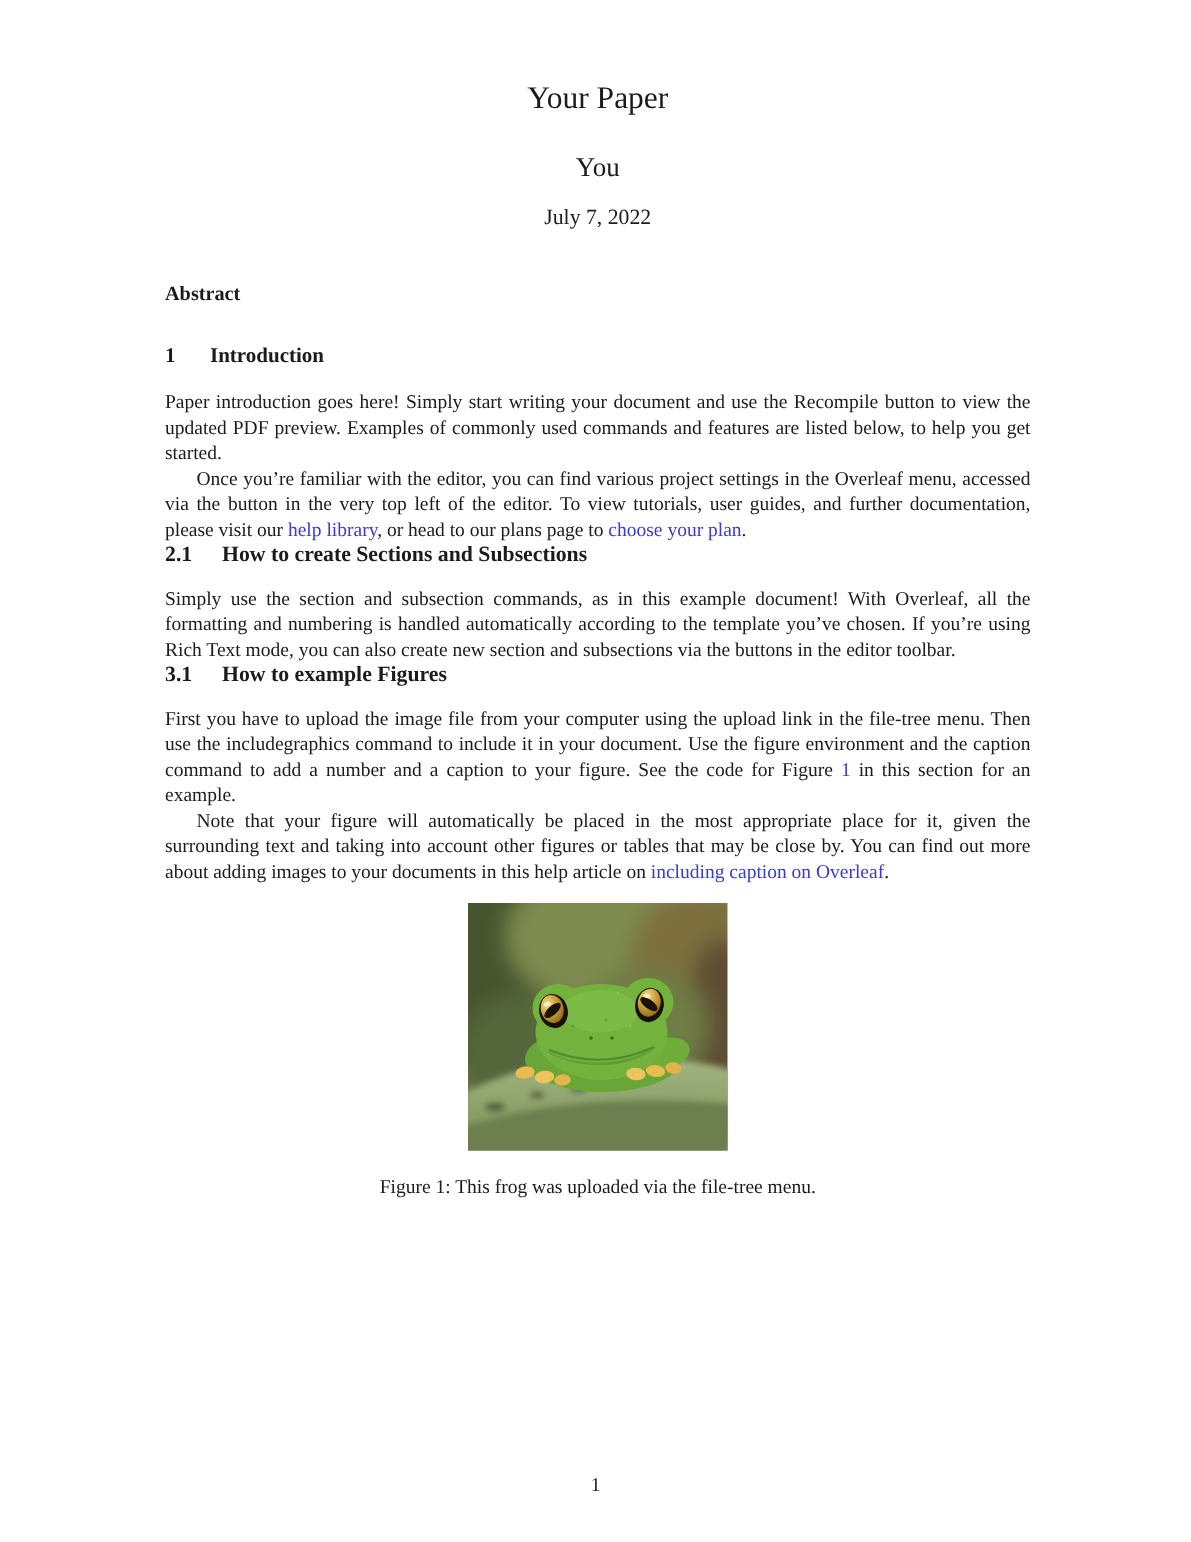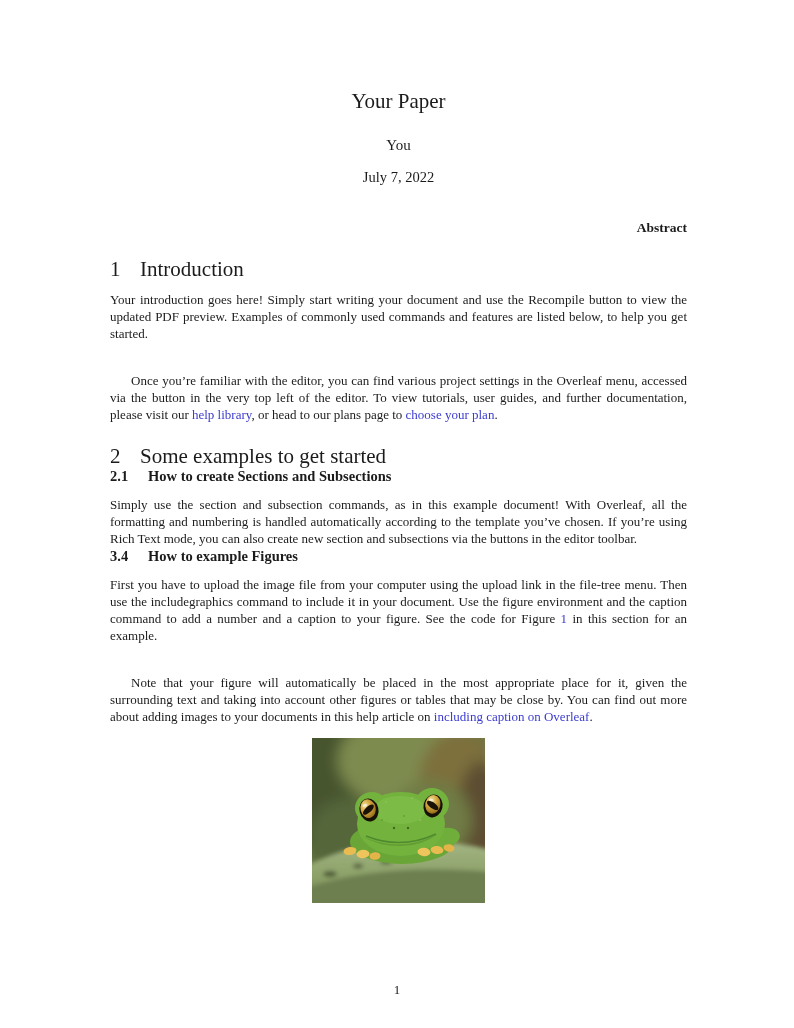--- a/index.html
+++ b/index.html
@@ -12,47 +12,47 @@
     background:#ffffff;
     font-family:"Liberation Serif","DejaVu Serif",serif;
     color:var(--text-color);
     overflow:hidden;
   }
   .content {
     position:absolute;
     left:110px; top:0;
     width:577px;
   }
-  .title-block { text-align:center; padding-top:54px;margin-top:36px; }
+  .title-block { text-align:center; padding-top:54px; }
   .doc-title { font-size:21px; font-weight:400; line-height:22px; }
-  .doc-author { font-size:15px; margin-top:25px; }
+  .doc-author { font-size:18px; margin-top:25px; }
   .doc-date { font-size:14.5px; margin-top:15px; }
   .abstract-heading {
-    text-align:right; font-weight:700; font-size:13.5px; margin-top:34px;
+    text-align:left; font-weight:700; font-size:13.5px; margin-top:34px;
   }
   .abstract-body {
     margin:6px 38px 0 38px;
     font-size:13px; line-height:17px;
     text-indent:21px;
   }
   .sec-heading {
-    font-size:21px; font-weight:400; line-height:21px; margin-top:23px;
+    font-size:14px; font-weight:700; line-height:21px; margin-top:23px;
   }
   .sec-heading .sec-num { display:inline-block; min-width:30px; }
   .subsec-heading {
     font-size:14.5px; font-weight:700; line-height:18px; 
   }
   .subsec-heading .sec-num { display:inline-block; min-width:38px; }
   p.body {
     font-size:13px; line-height:17px;
     text-align:justify;
     margin-top:0;
   }
   p.body.first { margin-top:11px; }
-  p.body.indent { text-indent:21px;margin-top:30px; }
+  p.body.indent { text-indent:21px; }
   a.doc-link { color:var(--link-color); text-decoration:none; cursor:pointer; }
   .figure-block { text-align:center; margin-top:13px; }
   .figure-image {
     display:inline-block;
     width:173px; height:165px;
     vertical-align:top;
   }
   .figure-image svg { display:block; width:100%; height:100%; }
   .figure-caption {
     text-align:center; font-size:13px; margin-top:16px;
@@ -73,35 +73,32 @@
       <div class="doc-author">You</div>
       <div class="doc-date">July 7, 2022</div>
     </div>
 
     <div class="abstract-heading">Abstract</div>
 
     <div class="sec-heading">
       <span class="sec-num">1</span><span>Introduction</span>
     </div>
 
-    <p class="body first">Your introduction goes here! Simply start writing your document and use the Recompile button to view the updated PDF preview. Examples of commonly used commands and features are listed below, to help you get started.</p>
+    <p class="body first">Paper introduction goes here! Simply start writing your document and use the Recompile button to view the updated PDF preview. Examples of commonly used commands and features are listed below, to help you get started.</p>
     <p class="body indent"><span>Once you’re familiar with the editor, you can find various project settings in the Overleaf menu, accessed via the button in the very top left of the editor. To view tutorials, user guides, and further documentation, please visit our </span><a class="doc-link">help library</a><span>, or head to our plans page to </span><a class="doc-link">choose your plan</a><span>.</span></p>
 
-    <div class="sec-heading">
-      <span class="sec-num">2</span><span>Some examples to get started</span>
-    </div>
 
     <div class="subsec-heading">
       <span class="sec-num">2.1</span><span>How to create Sections and Subsections</span>
     </div>
 
     <p class="body first">Simply use the section and subsection commands, as in this example document! With Overleaf, all the formatting and numbering is handled automatically according to the template you’ve chosen. If you’re using Rich Text mode, you can also create new section and subsections via the buttons in the editor toolbar.</p>
 
     <div class="subsec-heading">
-      <span class="sec-num">3.4</span><span>How to example Figures</span>
+      <span class="sec-num">3.1</span><span>How to example Figures</span>
     </div>
 
     <p class="body first"><span>First you have to upload the image file from your computer using the upload link in the file-tree menu. Then use the includegraphics command to include it in your document. Use the figure environment and the caption command to add a number and a caption to your figure. See the code for Figure </span><a class="doc-link">1</a><span> in this section for an example.</span></p>
     <p class="body indent"><span>Note that your figure will automatically be placed in the most appropriate place for it, given the surrounding text and taking into account other figures or tables that may be close by. You can find out more about adding images to your documents in this help article on </span><a class="doc-link">including caption on Overleaf</a><span>.</span></p>
 
     <div class="figure-block">
       <span class="figure-image">
         <svg viewBox="0 0 173 165" xmlns="http://www.w3.org/2000/svg">
           <defs>
             <filter id="bgblur" x="-30%" y="-30%" width="160%" height="160%">
@@ -180,18 +177,19 @@
 
             <ellipse cx="38" cy="113" rx="6.5" ry="4" fill="#e9bc52" transform="rotate(-8 38 113)"></ellipse>
             <ellipse cx="51" cy="116" rx="6.5" ry="4.2" fill="#eec45d" transform="rotate(-5 51 116)"></ellipse>
             <ellipse cx="63" cy="118" rx="5.5" ry="3.8" fill="#e3b449" transform="rotate(-4 63 118)"></ellipse>
             <ellipse cx="112" cy="114" rx="6.5" ry="4.2" fill="#eec45d" transform="rotate(5 112 114)"></ellipse>
             <ellipse cx="125" cy="112" rx="6.5" ry="4" fill="#e9bc52" transform="rotate(7 125 112)"></ellipse>
             <ellipse cx="137" cy="110" rx="5.5" ry="3.8" fill="#e3b449" transform="rotate(8 137 110)"></ellipse>
           </g>
         </svg>
       </span>
+      <div class="figure-caption">Figure 1: This frog was uploaded via the file-tree menu.</div>
     </div>
 
   </div>
 
   <div class="page-number">1</div>
 </div>
 
 </body></html>

